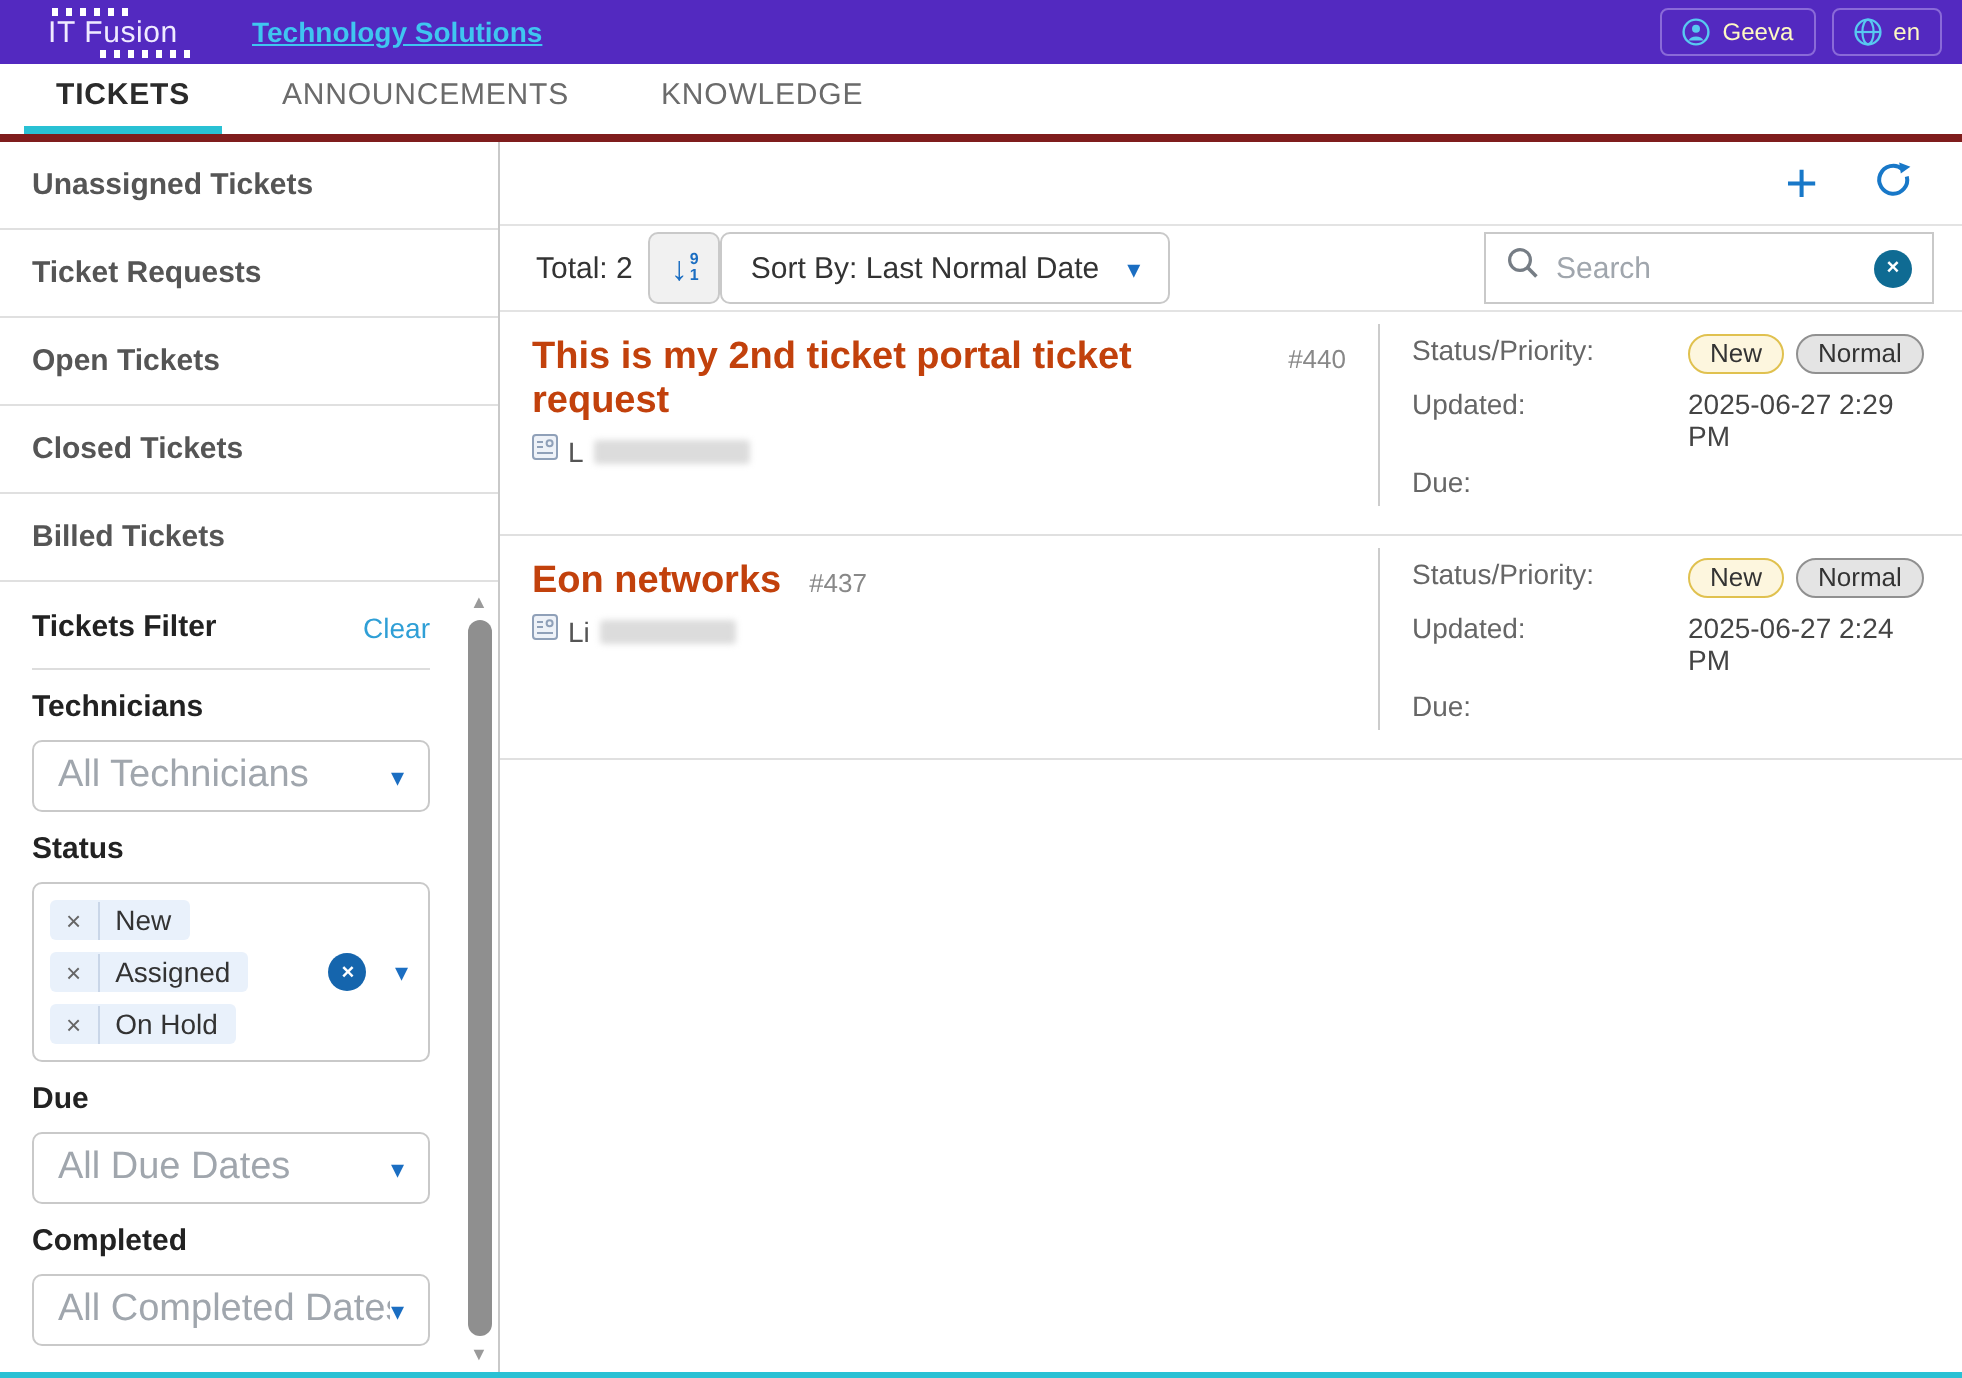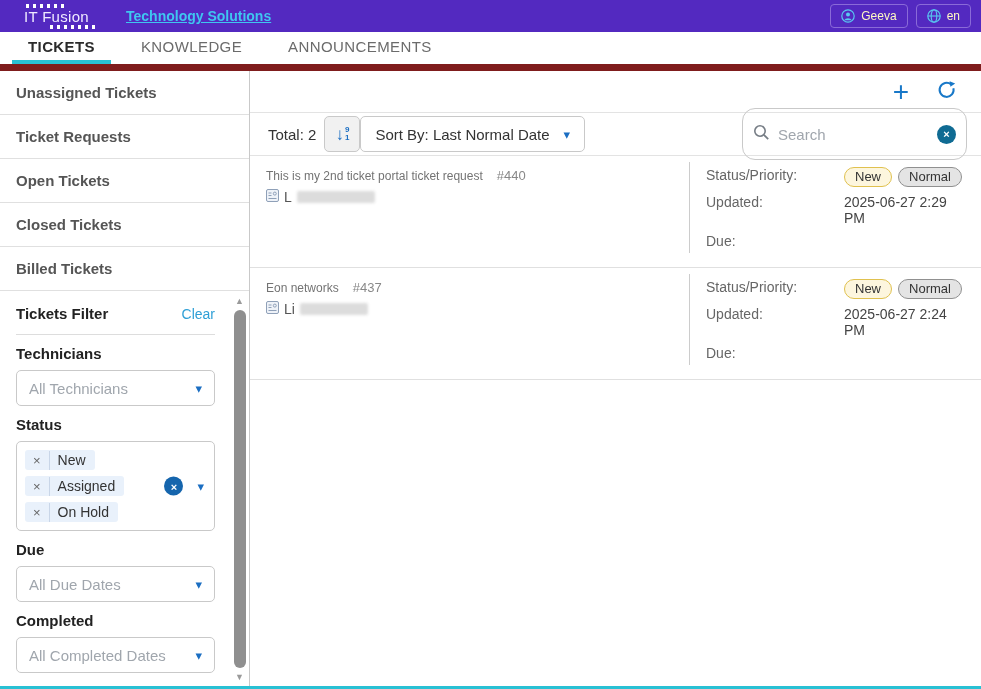--- a/index.html
+++ b/index.html
@@ -16,41 +16,41 @@
   .dots.bottom { margin-left:26px; margin-top:1px; width:48px; }
   .logo-text { color:#efeaff; font-size:15px; line-height:15px; letter-spacing:0.3px; }
   .subtitle { color:#3fc6f0; font-size:14px; font-weight:bold; margin-left:14px;text-decoration:underline; }
   .topbar .spacer { flex:1; }
   .hdr-btn { display:flex; align-items:center; gap:6px; background:transparent;
     border:1px solid #8a6ad8; border-radius:4px; color:#fef9c3; font-size:12px;
     padding:4px 10px; margin-left:8px; cursor:pointer; font-family:inherit; }
   .hdr-btn svg { display:block; }
 
   
-  .tabs { height:39px; display:flex; align-items:stretch; border-bottom:7px solid #7f1d1d; padding-left:12px; flex:0 0 auto; background:#fff; }
+  .tabs { height:39px; display:flex; align-items:stretch; border-bottom:4px solid #7f1d1d; padding-left:12px; flex:0 0 auto; background:#fff; }
   .tab { display:flex; align-items:center; padding:0 16px; font-size:15px; letter-spacing:0.4px;
     color:#6b6b6b; cursor:pointer; border-bottom:4px solid transparent; margin-right:14px; }
   .tab.active { color:#2b2b2b; font-weight:bold; border-bottom-color:#29c1d4; }
 
   
   .content { flex:1; display:flex; min-height:0; }
 
   
   .sidebar { width:250px; flex:0 0 250px; border-right:1px solid #c9c9c9; display:flex; flex-direction:column; }
   .nav-item { height:44px; line-height:43px; padding-left:16px; font-size:15px; font-weight:600;
     color:#555; border-bottom:1px solid #e0e0e0; cursor:pointer; }
   .filter-panel { position:relative; flex:1; overflow:hidden; padding:14px 34px 0 16px; }
   .filter-head { display:flex; align-items:center; justify-content:space-between; }
   .filter-title { font-size:15px; font-weight:bold; color:#222; }
   .clear-link { font-size:14px; color:#2f9fd6; cursor:pointer; text-decoration:none; }
   .filter-hr { border:none; border-top:1px solid #ddd; margin:12px 0 10px; }
   .f-label { font-size:15px; font-weight:bold; color:#222; margin:10px 0 8px; }
   .dropdown { height:36px; border:1px solid #c9c9c9; border-radius:5px; display:flex;
     align-items:center; padding:0 12px; cursor:pointer; background:#fff; }
-  .dd-placeholder { flex:1; font-size:15px; color:#a0a6ad; white-space:nowrap; overflow:hidden; }
+  .dd-placeholder { flex:1; font-size:19px; color:#a0a6ad; white-space:nowrap; overflow:hidden; }
   .caret { color:#1b6ec2; font-size:13px; line-height:1; }
   .multiselect { border:1px solid #c9c9c9; border-radius:5px; padding:8px 8px 2px 8px; position:relative; }
   .chip { display:inline-flex; align-items:center; background:#e9f1fb; border-radius:3px;
     margin-bottom:6px; font-size:14px; color:#333; clear:both; float:left; }
   .chip-row { clear:both; overflow:hidden; }
   .chip-x { padding:2px 8px; color:#666; font-size:13px; border-right:1px solid #c9d6e8; cursor:pointer; }
   .chip-label { padding:2px 9px 2px 8px; }
   .ms-controls { position:absolute; right:10px; top:50%; transform:translateY(-50%);
     display:flex; align-items:center; gap:14px; }
   .clear-circle { width:19px; height:19px; border-radius:50%; background:#1565ad; color:#fff;
@@ -71,32 +71,32 @@
   .toolbar { height:43px; flex:0 0 auto; border-bottom:1px solid #e3e3e3; display:flex;
     align-items:center; padding:0 12px; gap:0; }
   .total { font-size:15px; color:#333; margin:0 8px 0 6px; }
   .sort-btn { width:36px; height:36px; background:#f1f1f1; border:1px solid #c9c9c9; border-radius:5px;
     display:flex; align-items:center; justify-content:center; cursor:pointer; gap:1px; }
   .sort-arrow { color:#1b6ec2; font-size:17px; font-weight:bold; line-height:1; }
   .sort-digits { display:flex; flex-direction:column; color:#1b6ec2; font-size:8px; font-weight:bold; line-height:8px; }
   .sortby { height:36px; border:1px solid #c9c9c9; border-radius:5px; background:#fff; display:flex;
     align-items:center; gap:14px; padding:0 14px; font-size:15px; color:#333; cursor:pointer; font-family:inherit; }
   .toolbar .spacer { flex:1; }
-  .search-box { width:225px; height:52px; border:1px solid #c9c9c9; border-radius:13px; display:flex;
+  .search-box { width:225px; height:36px; border:1px solid #c9c9c9; border-radius:0; display:flex;
     align-items:center; padding:0 10px; gap:8px; margin-right:2px; }
   .search-box input { flex:1; border:none; outline:none; font-size:15px; color:#333; font-family:inherit; min-width:0; }
   .search-box input::placeholder { color:#a0a6ad; }
   .search-clear { width:19px; height:19px; border-radius:50%; background:#0f6b93; color:#fff;
     font-size:11px; font-weight:bold; display:flex; align-items:center; justify-content:center; cursor:pointer; flex:0 0 auto; }
 
   
   .ticket-row { display:flex; border-bottom:1px solid #e0e0e0; min-height:83px; cursor:pointer; }
   .t-left { flex:1; padding:12px 16px 10px; min-width:0; }
   .t-titleline { display:flex; align-items:baseline; gap:14px; }
-  .t-title { font-size:12px; font-weight:normal; color:#737373; text-decoration:none; }
+  .t-title { font-size:19px; font-weight:bold; color:#c2410c; text-decoration:none; }
   .t-number { font-size:13px; color:#888; }
   .t-requester { display:flex; align-items:center; gap:5px; margin-top:5px; }
   .t-req-prefix { font-size:14px; color:#555; }
   .redacted { height:12px; background:#dcdcdc; border-radius:2px; filter:blur(1.5px); }
   .t-divider { width:1px; background:#ccc; margin:6px 0 14px; }
   .t-right { width:291px; flex:0 0 291px; padding:11px 16px; }
   .t-meta-row { display:flex; align-items:flex-start; margin-bottom:7px;gap:32px; }
   .t-meta-label { width:106px; flex:0 0 106px; font-size:14px; color:#666; }
   .t-meta-value { font-size:14px; color:#444; }
   .badges { display:flex; gap:6px; }
@@ -136,22 +136,22 @@
             <line x1="0.8" y1="7" x2="13.2" y2="7" stroke="#58c9f0" stroke-width="1.1"></line>
             <ellipse cx="7" cy="7" rx="2.8" ry="6.2" fill="none" stroke="#58c9f0" stroke-width="1.1"></ellipse>
           </svg>
       </span>
       <span>en</span>
     </button>
   </header>
 
   <nav class="tabs">
     <div class="tab active">TICKETS</div>
+    <div class="tab">ANNOUNCEMENTS</div>
     <div class="tab">KNOWLEDGE</div>
-    <div class="tab">ANNOUNCEMENTS</div>
   </nav>
 
   <div class="content">
 
     <aside class="sidebar">
       <div class="nav-item">Unassigned Tickets</div>
       <div class="nav-item">Ticket Requests</div>
       <div class="nav-item">Open Tickets</div>
       <div class="nav-item">Closed Tickets</div>
       <div class="nav-item">Billed Tickets</div>

